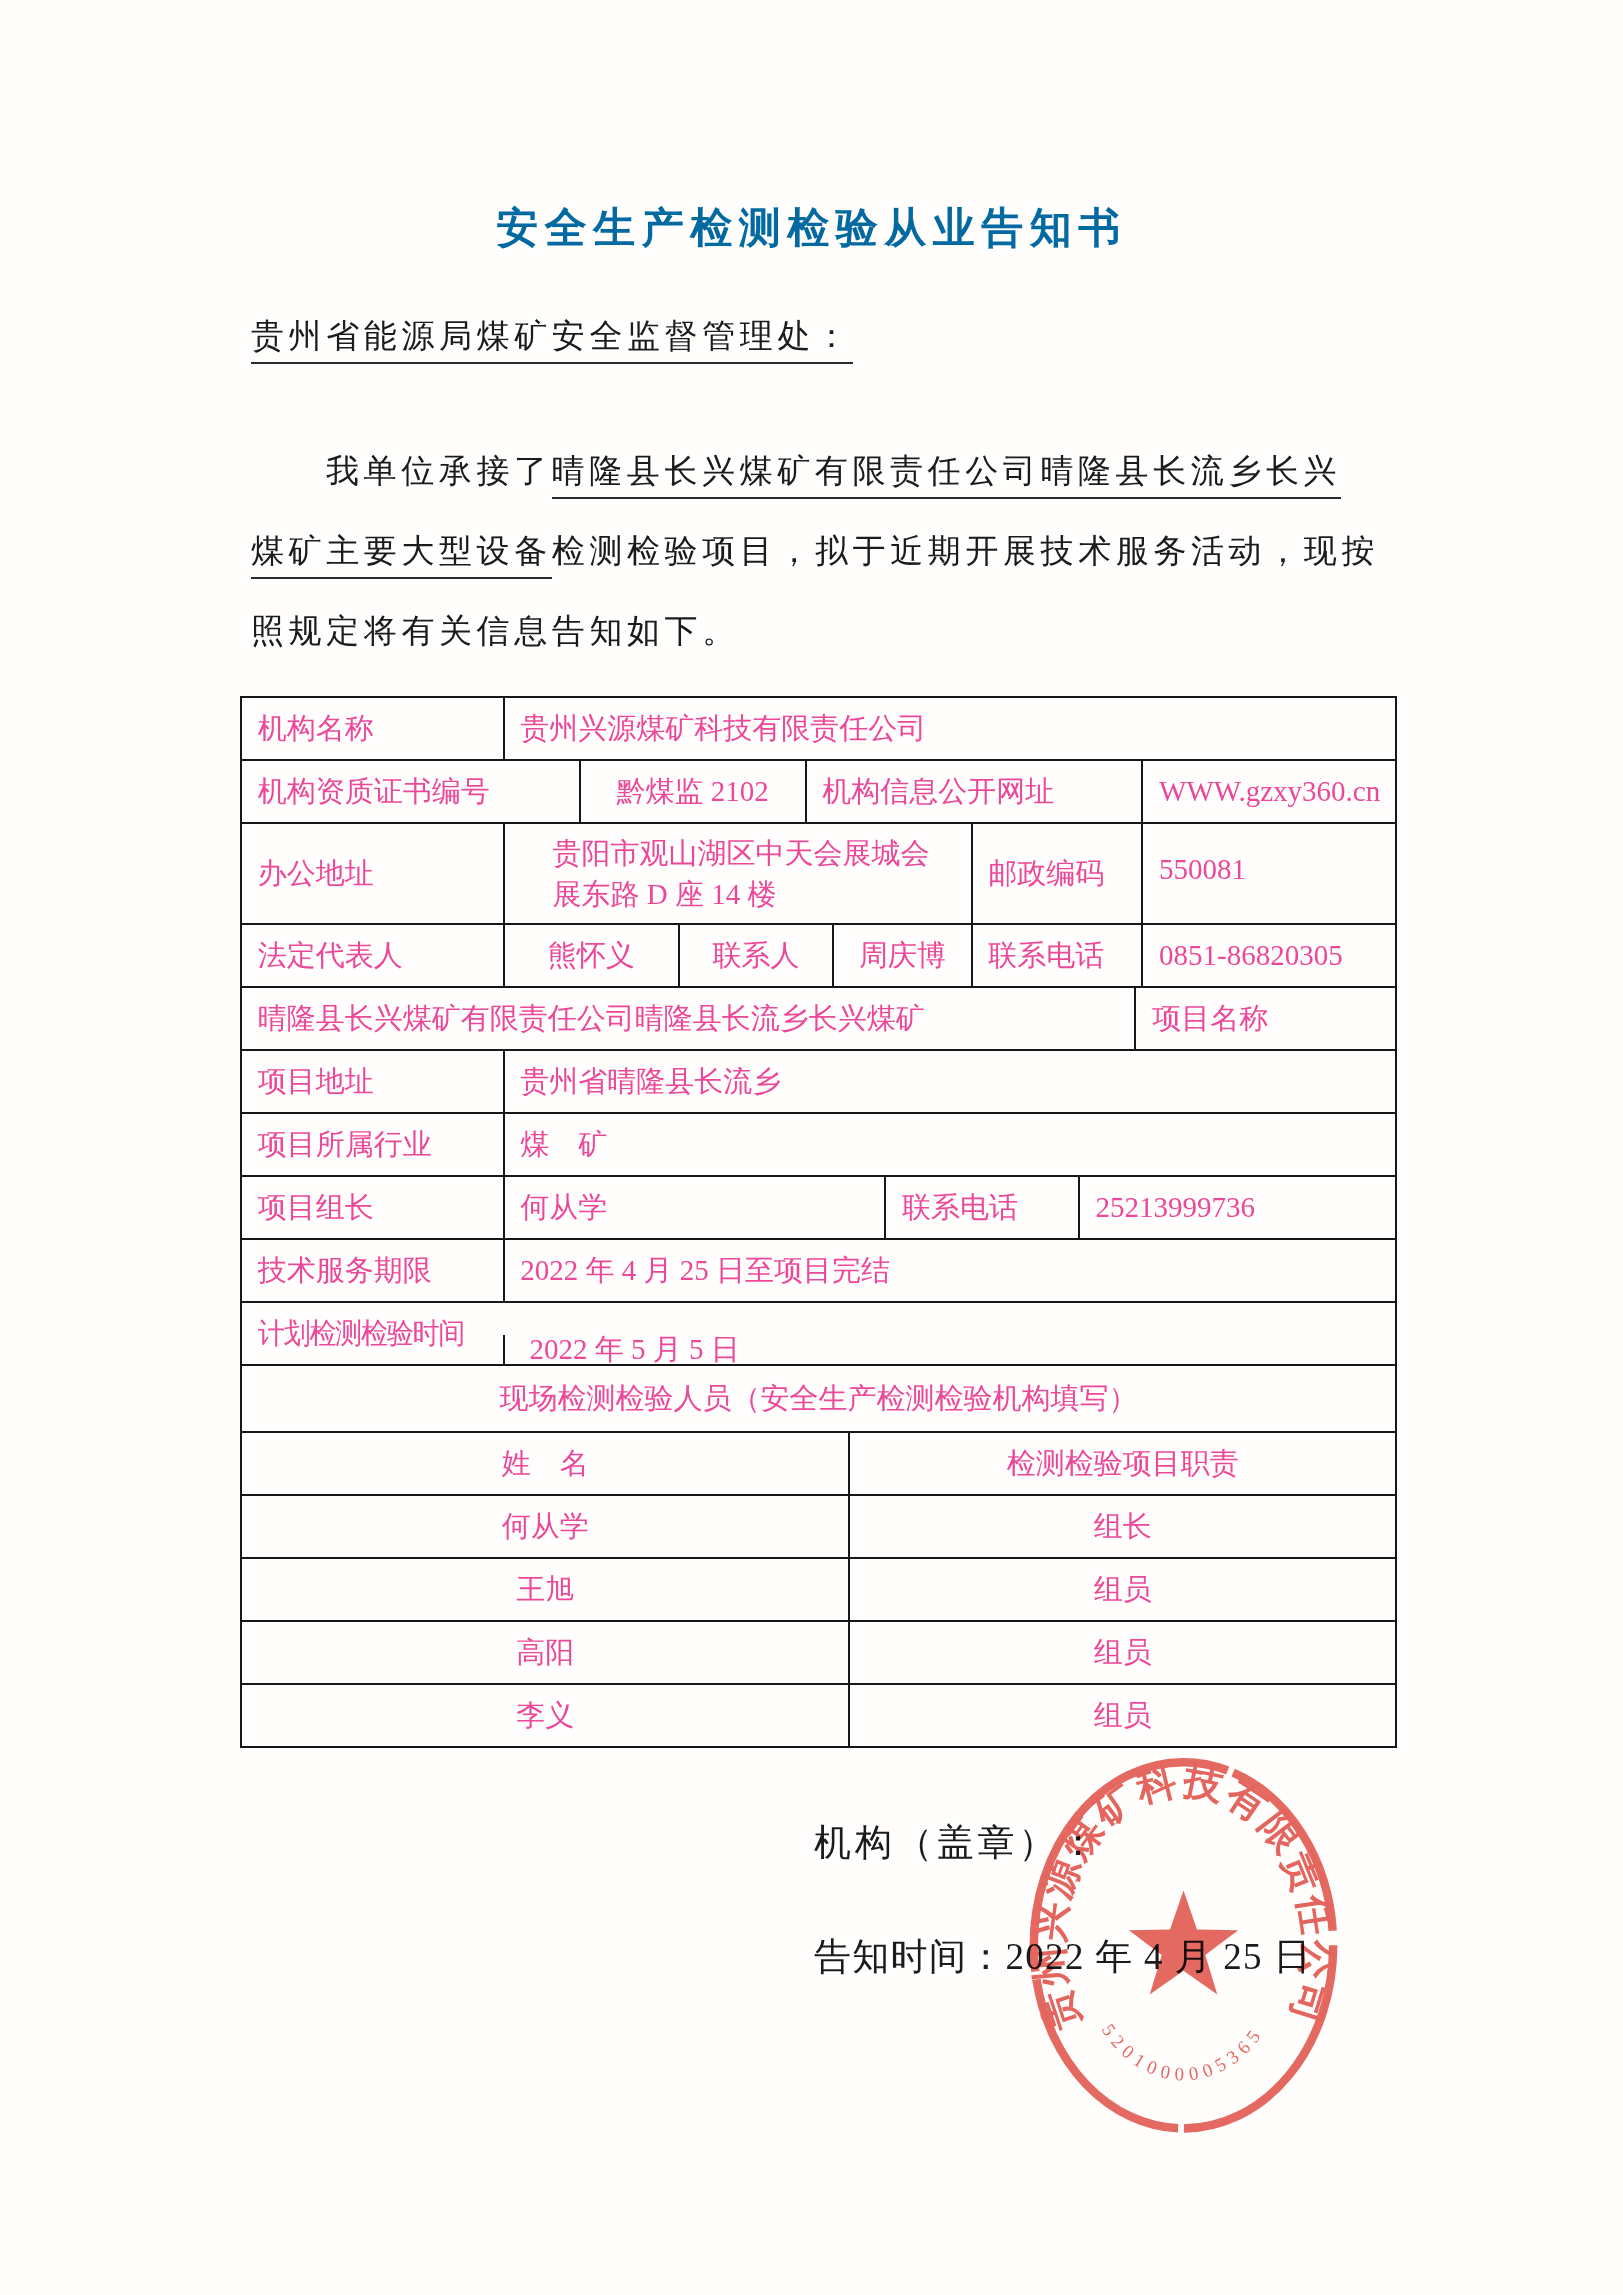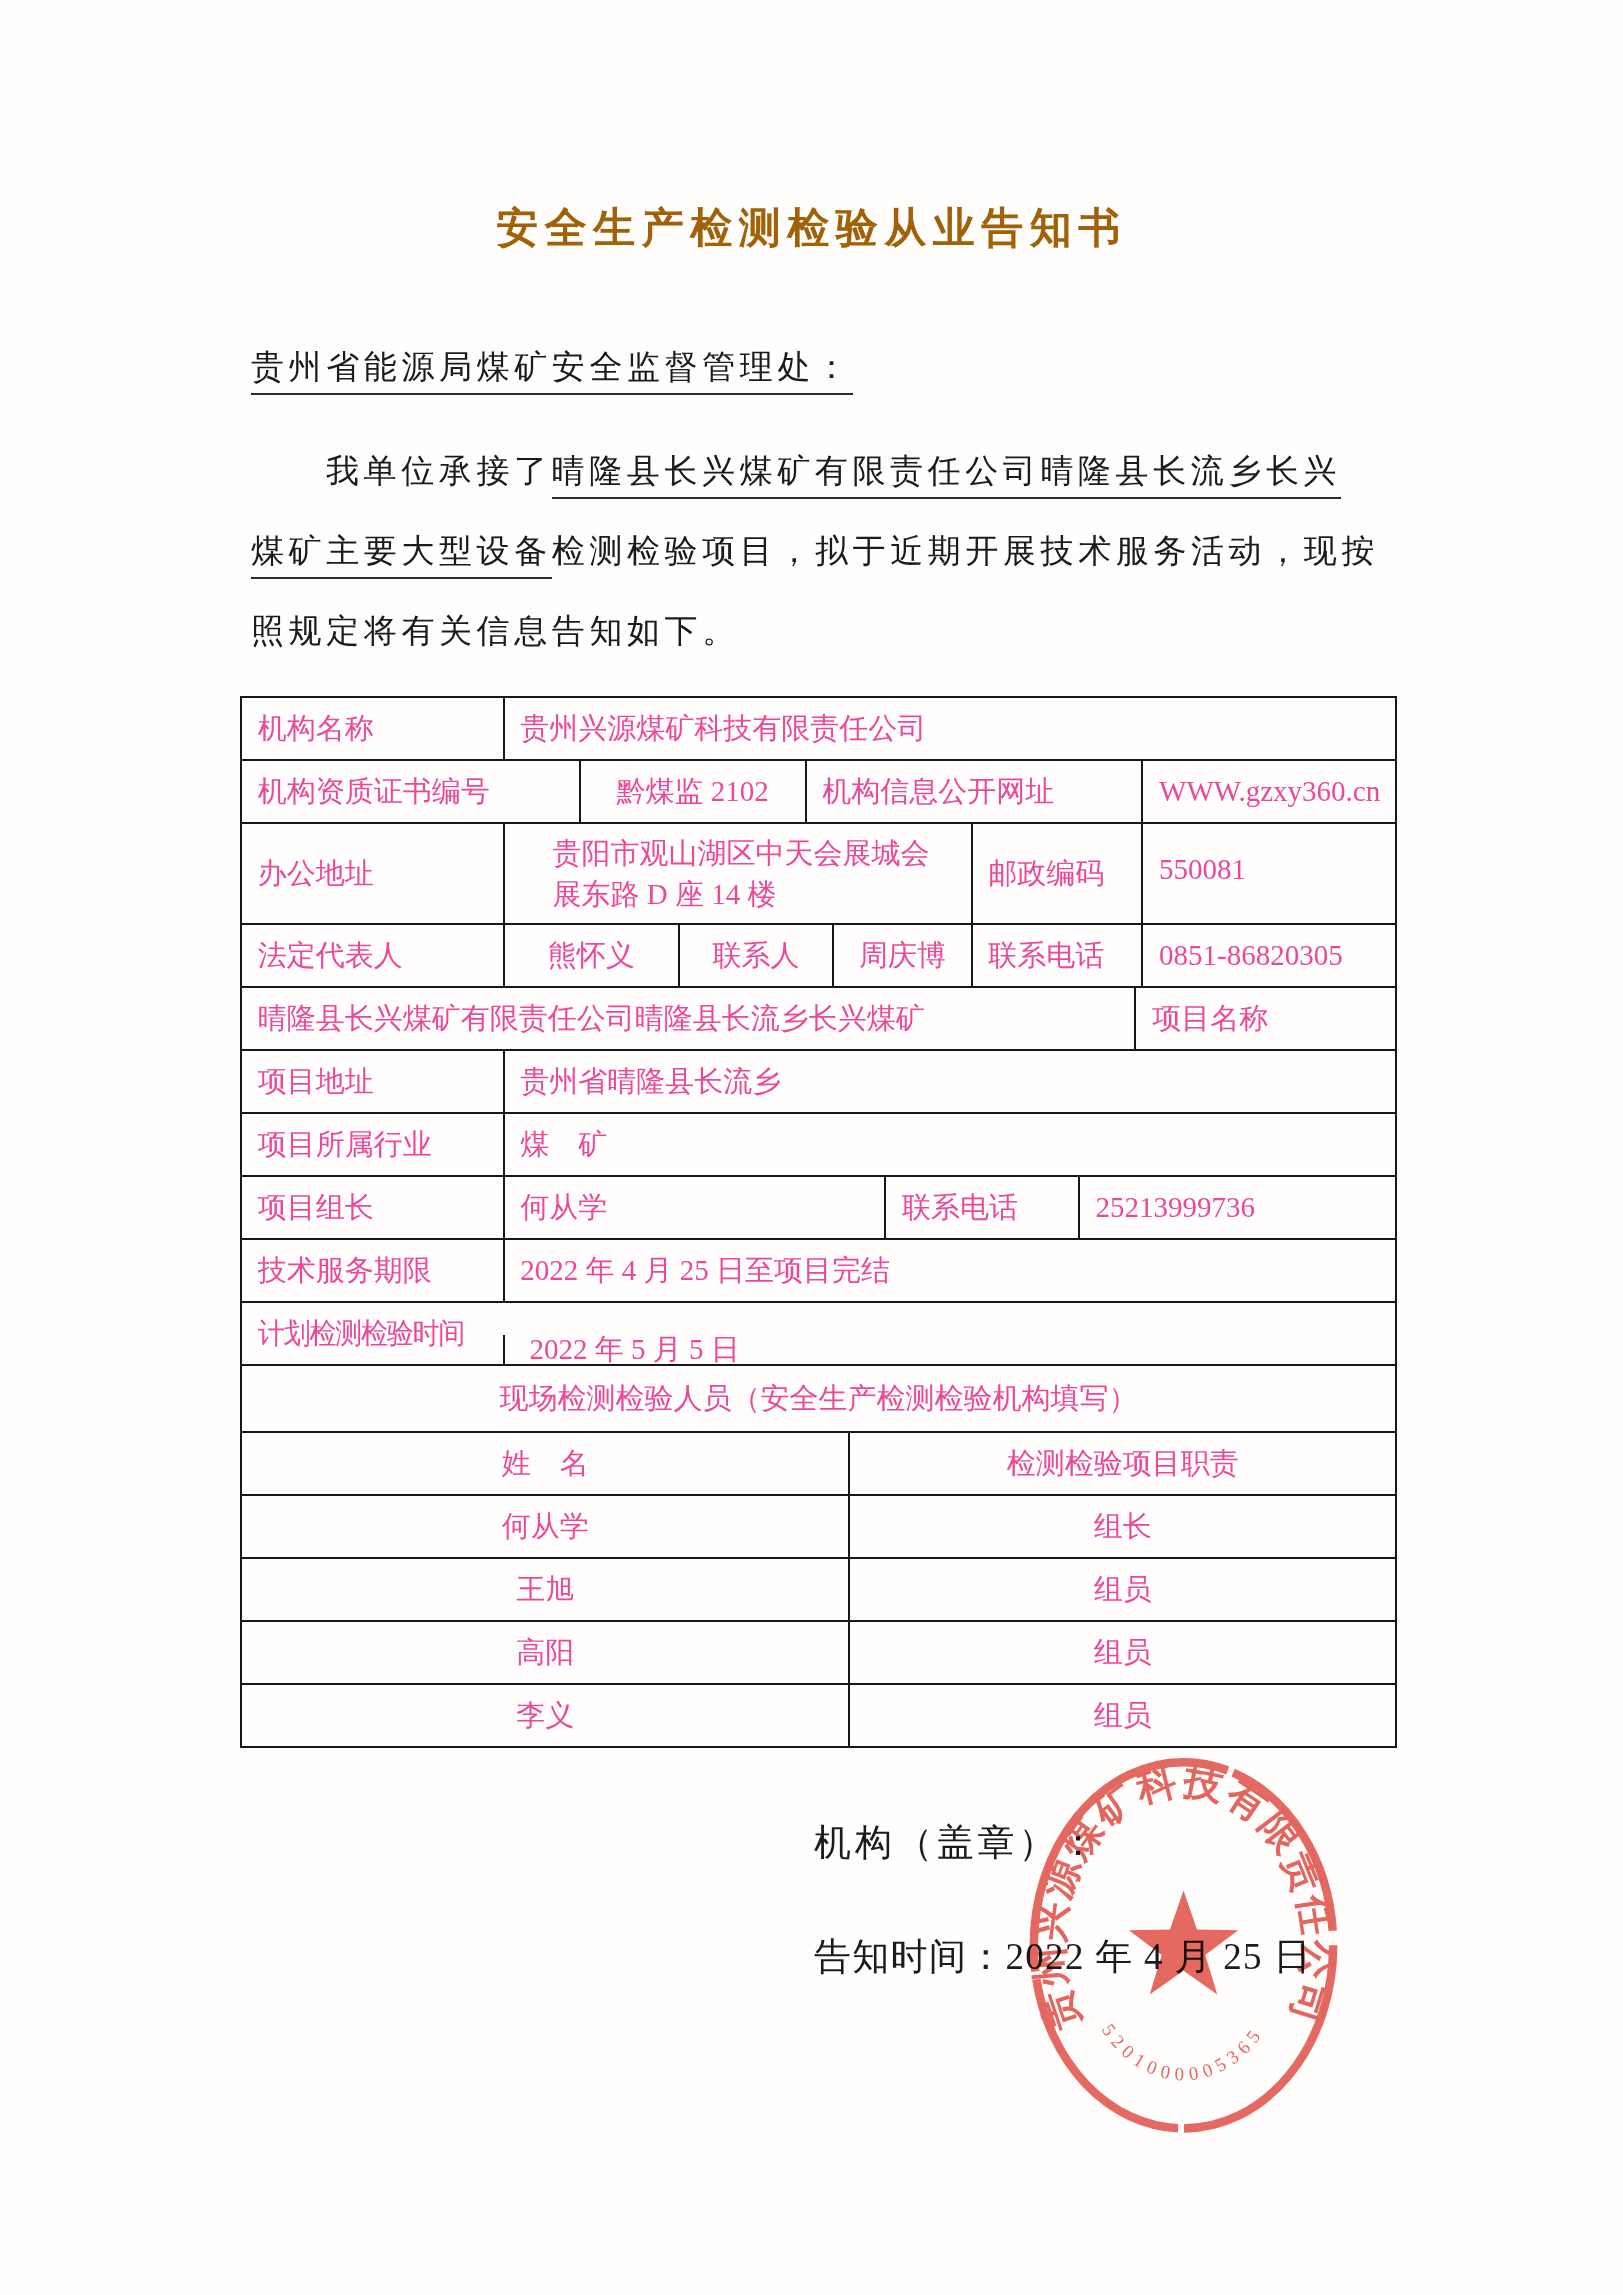--- a/index.html
+++ b/index.html
@@ -8,24 +8,24 @@
     width:1623px;height:2295px;
     background:#fffefd;
     overflow:hidden;
     font-family:"Liberation Serif","DejaVu Serif",serif;
     color:#1b1b1b;
   }
   
   .doc-title{
     position:absolute;top:200px;left:0;width:100%;
     text-align:center;font-size:42px;font-weight:700;letter-spacing:6.5px;
-    color:#a16207;
+    color:#0369a1;
   }
   .salutation{
-    position:absolute;left:251px;top:345px;
+    position:absolute;left:251px;top:314px;
     font-size:33px;letter-spacing:4.6px;white-space:nowrap;
   }
   .u{border-bottom:2.6px solid #2b2b2b;padding-bottom:7.9px;}
   .para{
     position:absolute;left:251px;top:431px;width:1152px;
     font-size:33px;letter-spacing:4.6px;
   }
   .pline{height:80px;line-height:80px;white-space:nowrap;}
   .pline.indent{padding-left:75px;}
   

